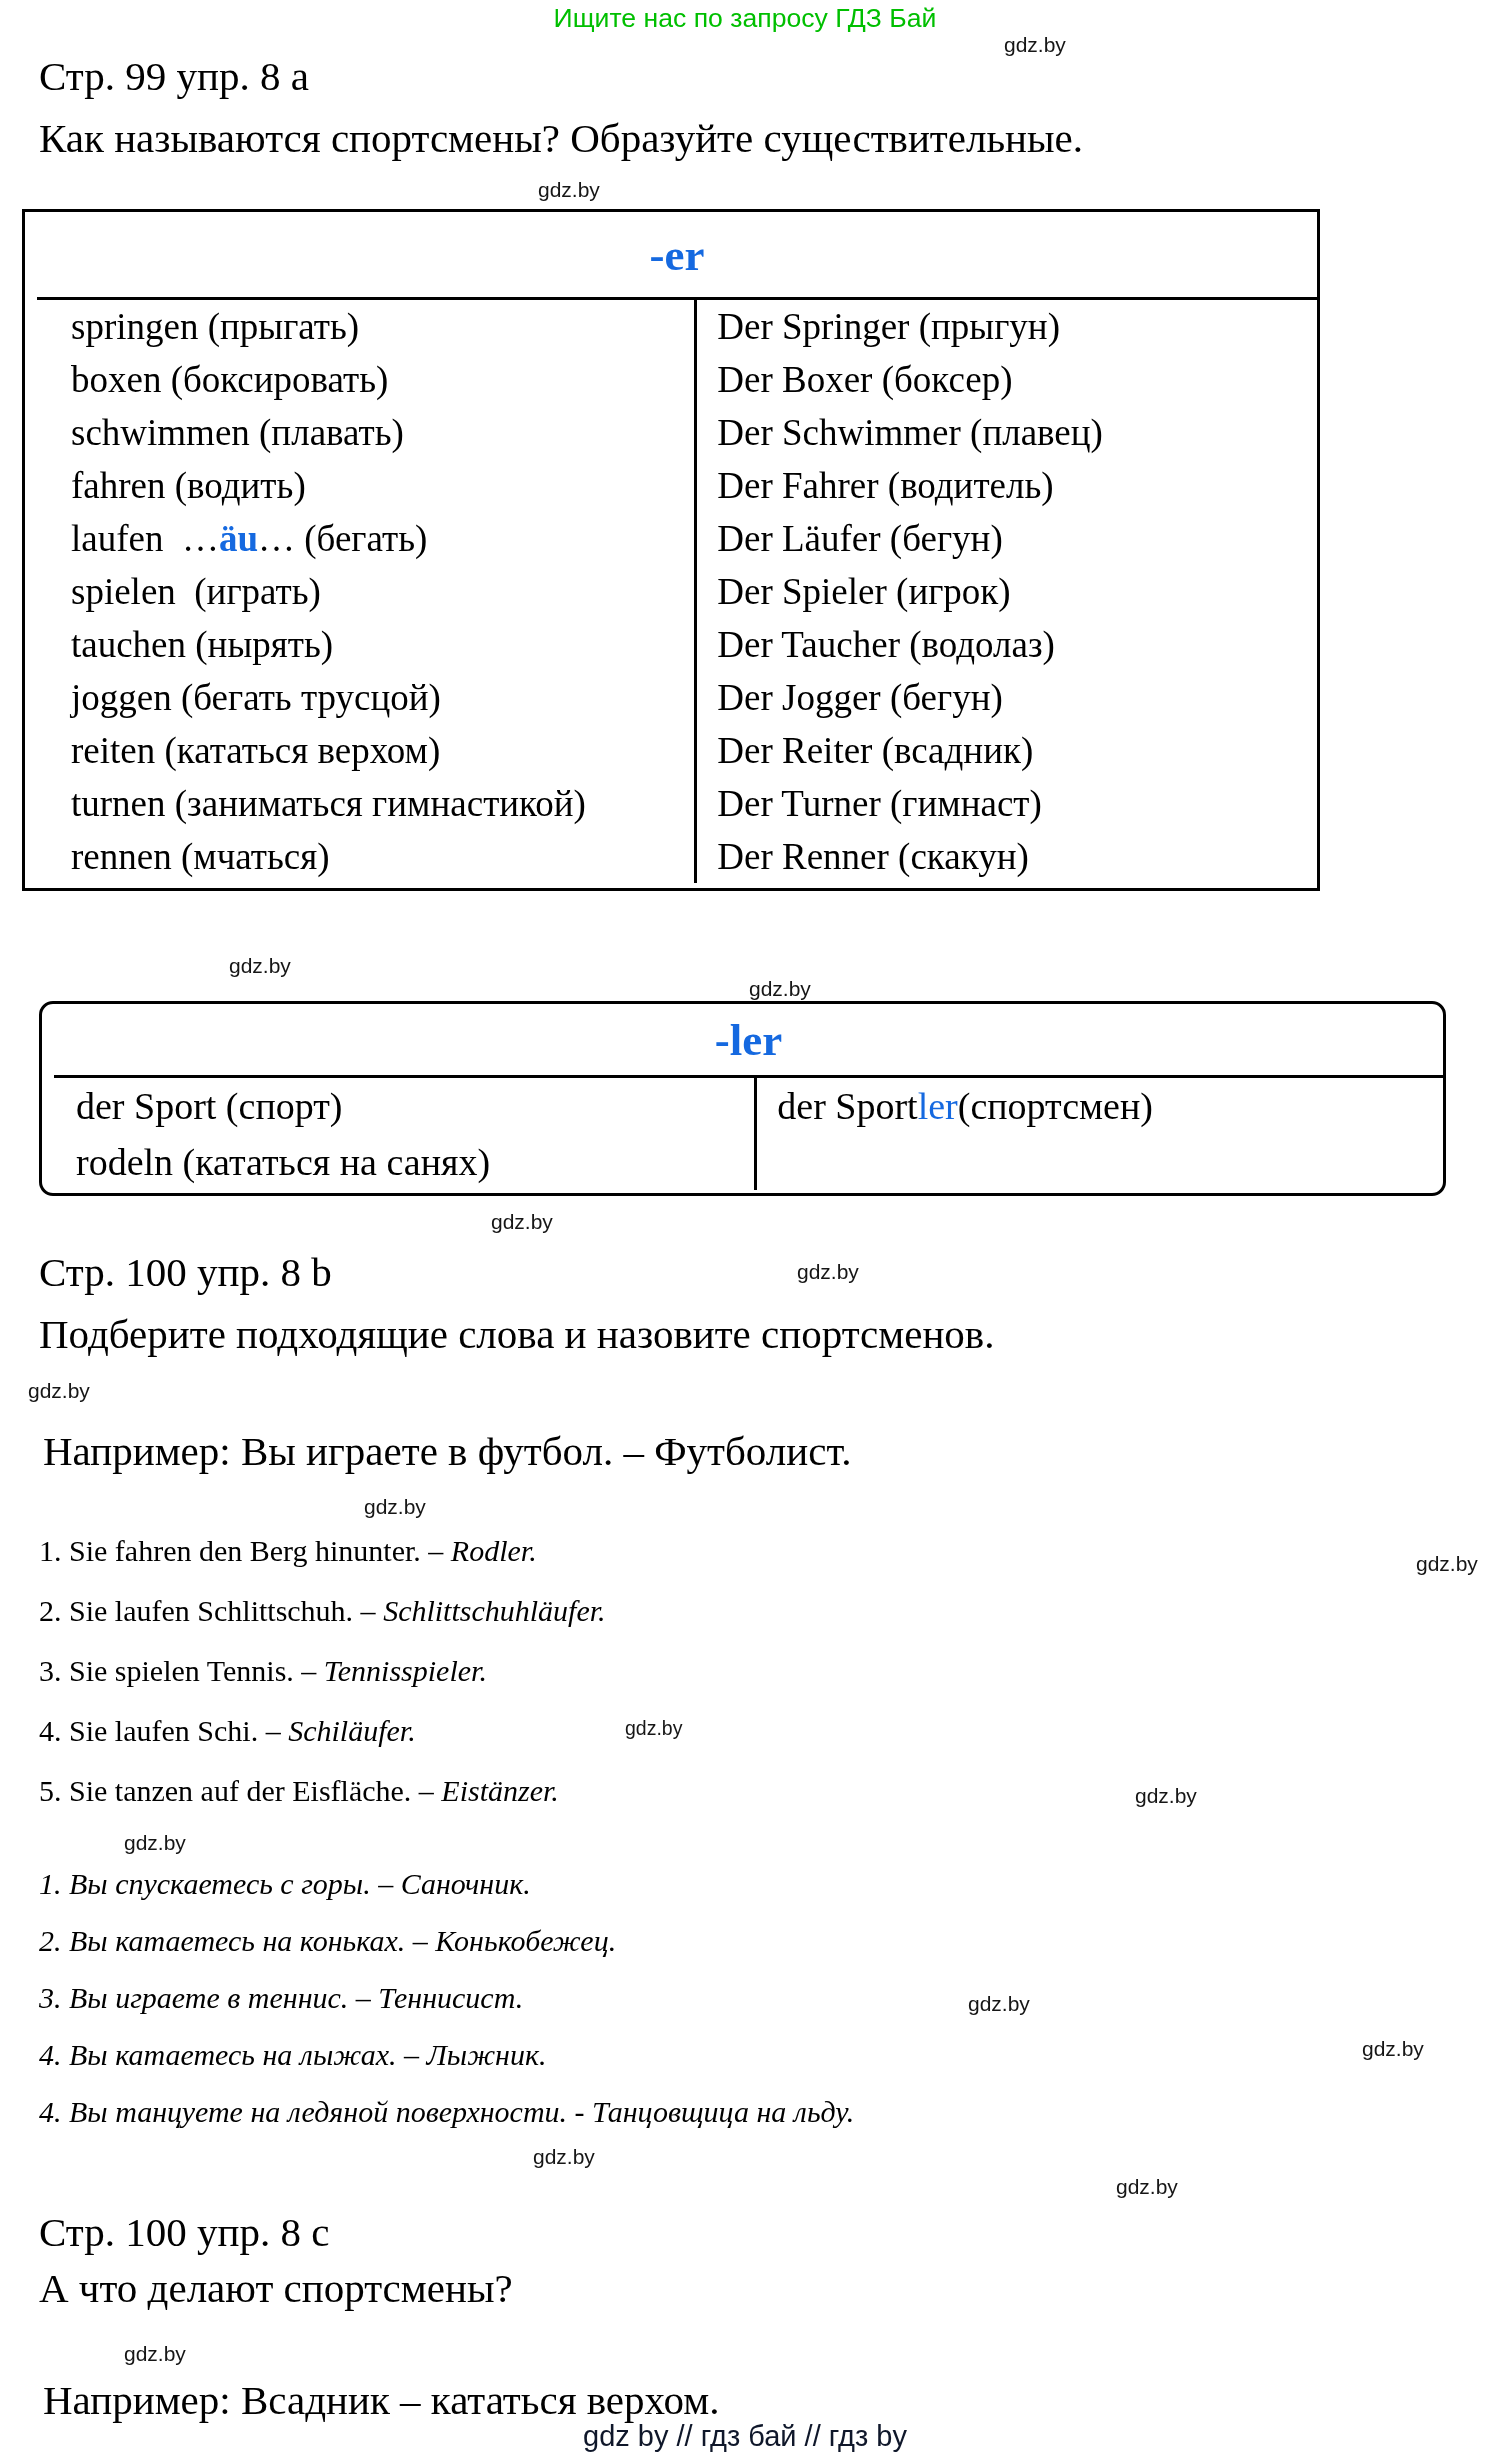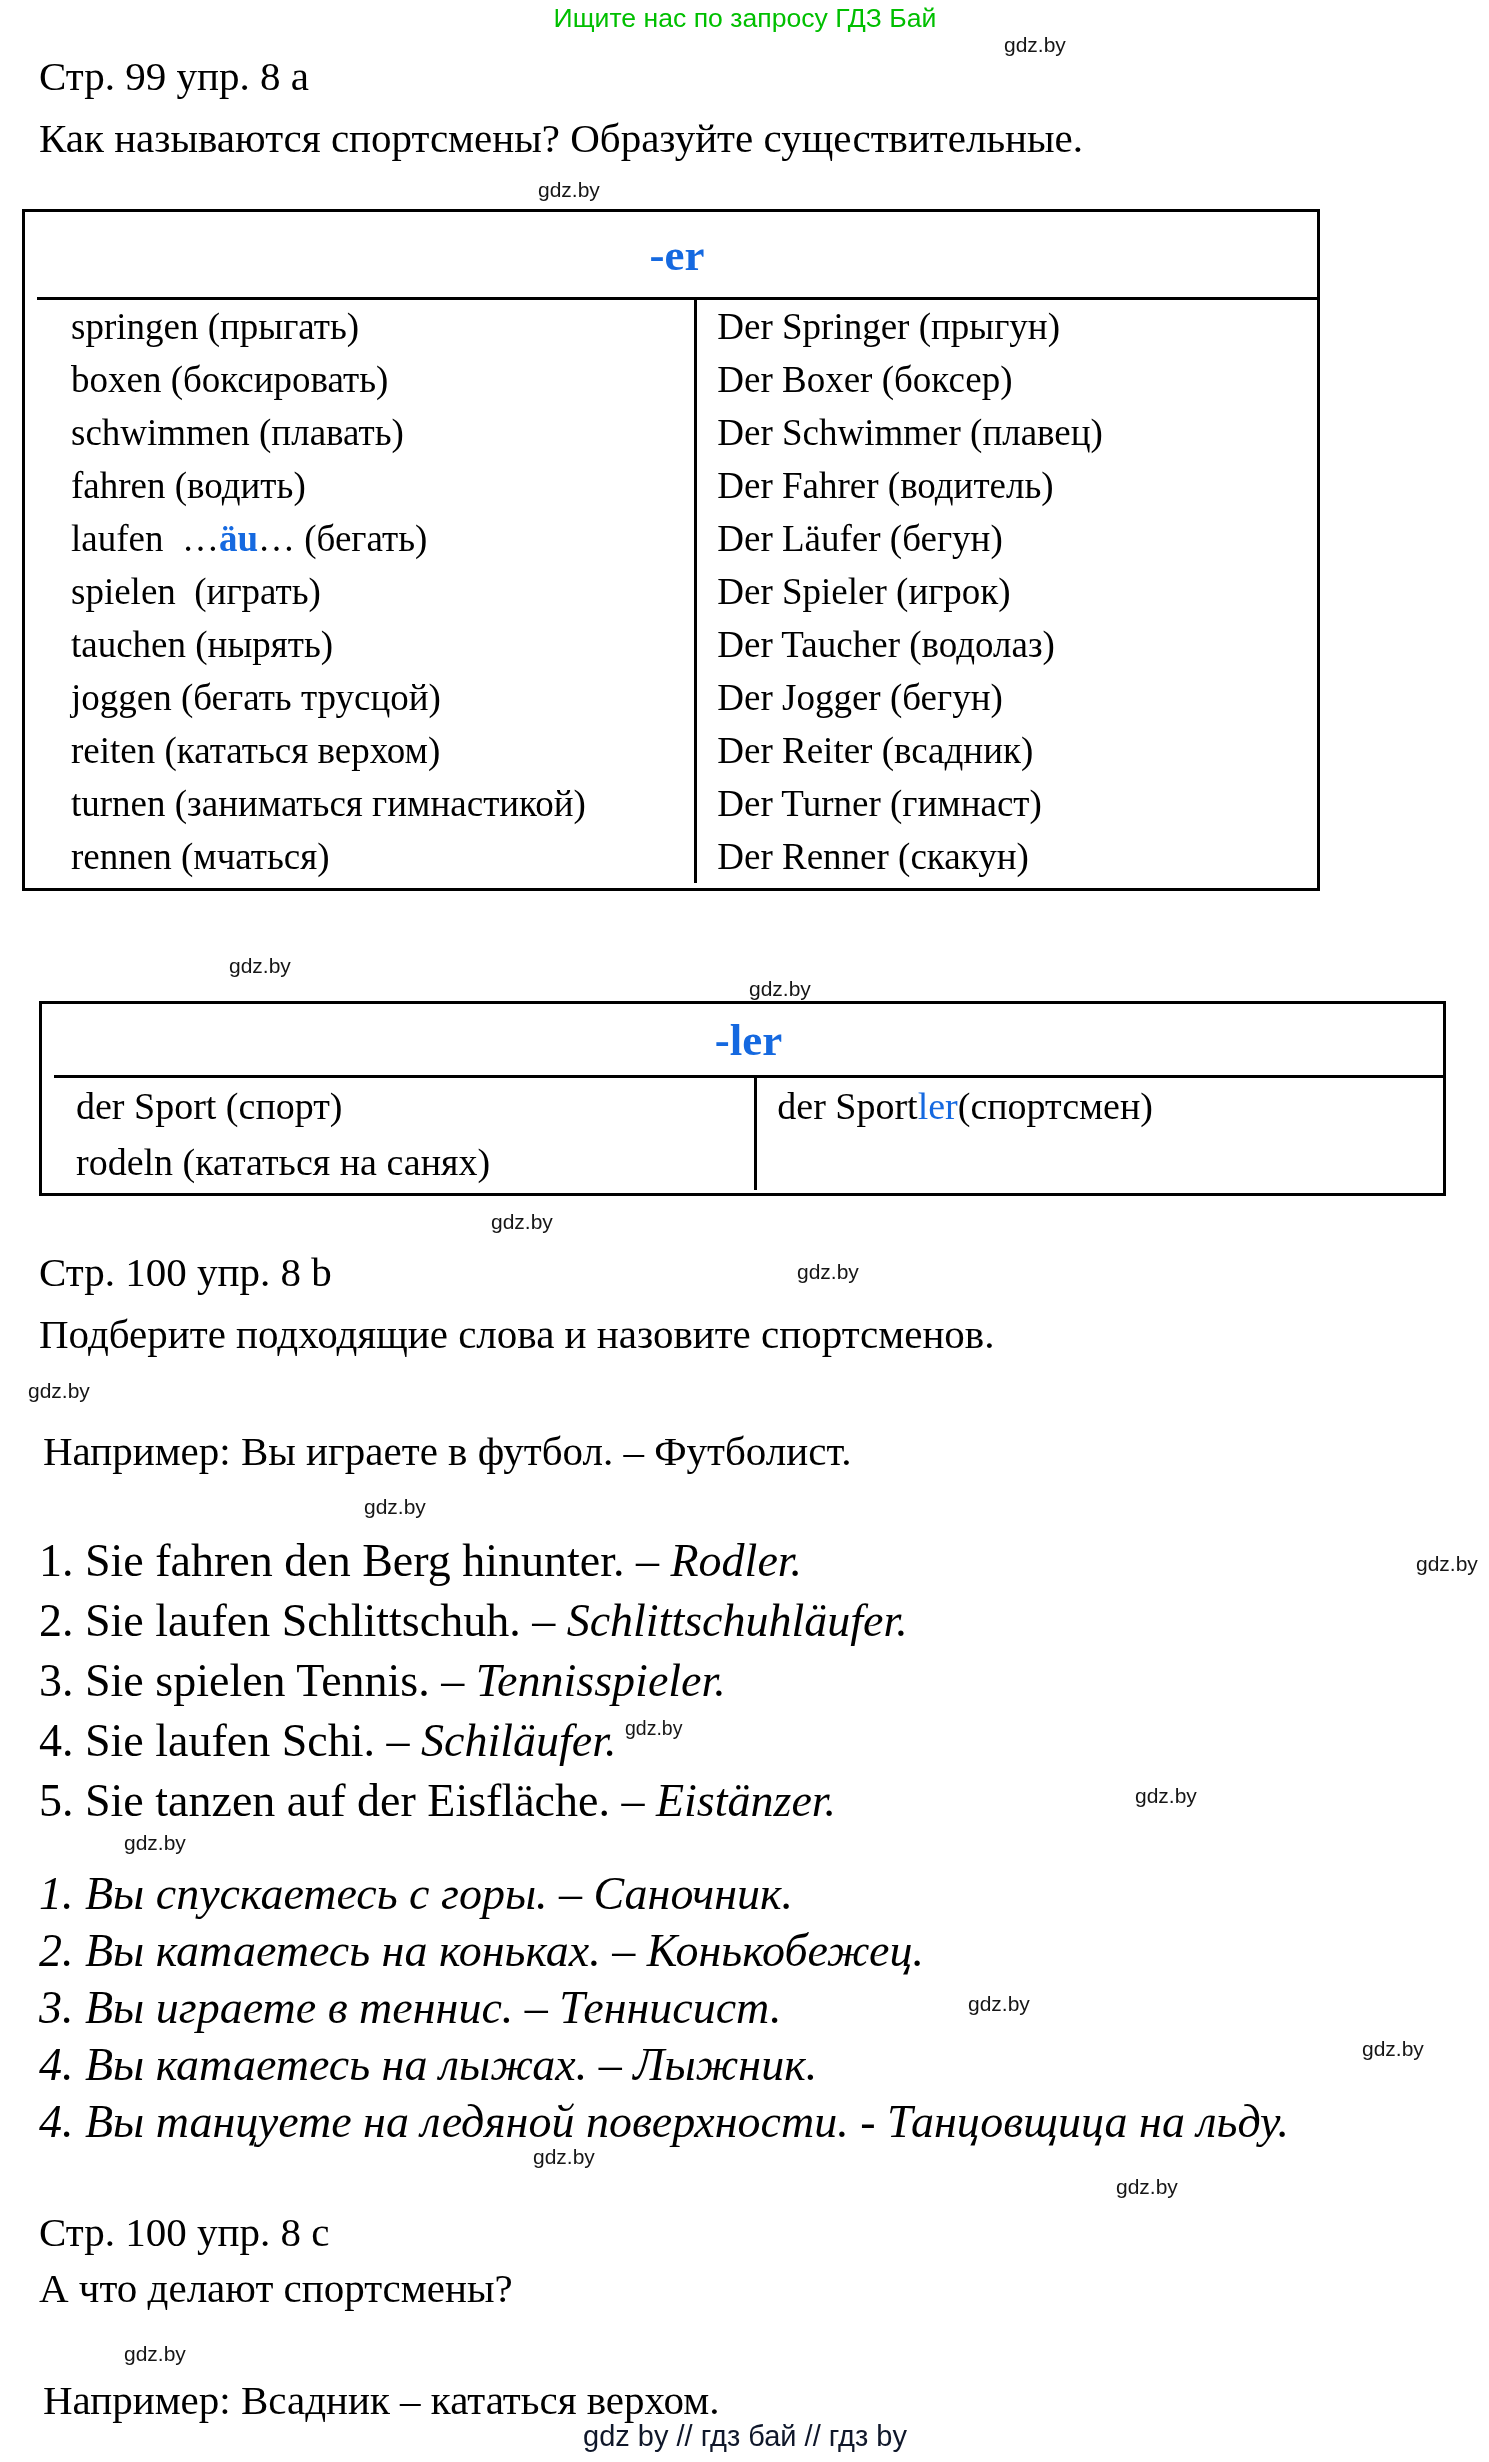--- a/index.html
+++ b/index.html
@@ -9,21 +9,21 @@
   }
   .banner {
     position:absolute; top:3.1px; left:0; width:100%; text-align:center;
     font-family:"Liberation Sans", sans-serif; font-size:26.6px; color:#00bf00;
   }
   .wm {
     position:absolute; font-family:"Liberation Sans", sans-serif;
     font-size:21px; color:#161616; white-space:nowrap;
   }
   .line { position:absolute; font-size:41px; white-space:nowrap; }
-  .list-item { position:absolute; font-size:46px; white-space:nowrap; }
+  .list-item { position:absolute; font-size:30px; white-space:nowrap; }
   .it { font-style:italic; }
   .accent { color:#1569e0; }
   .bold { font-weight:bold; }
   .tbl { position:absolute; border:3.1px solid #000; box-sizing:border-box; background:#fff;padding-left:12px; }
   .tbl-header {
     display:flex; justify-content:center; align-items:center;
     border-bottom:3.1px solid #000; font-size:45px; font-weight:bold; box-sizing:border-box;
   }
   .tbl-body { display:flex; box-sizing:border-box; }
   .col { box-sizing:border-box; }
@@ -31,21 +31,21 @@
   .row { display:flex; align-items:center; white-space:nowrap; box-sizing:border-box; }
 
   #table-er { left:22px; top:209px; width:1298px; height:682px; }
   #table-er .tbl-header { height:88px; }
   #table-er .col-l { width:660px; }
   #table-er .col-r { flex:1; }
   #table-er .row { height:53px; font-size:37px; }
   #table-er .col-l .row { padding-left:34px; }
   #table-er .col-r .row { padding-left:20.3px; }
 
-  #table-ler { left:39px; top:1001px; width:1407px; height:195px; border-width:3.9px; }
+  #table-ler { left:39px; top:1001px; width:1407px; height:195px; border-width:3.9px;border-radius:14px; }
   #table-ler .tbl-header { height:74px; }
   #table-ler .col-l { width:703px; }
   #table-ler .col-r { flex:1;text-align:right; }
   #table-ler .row { height:56px; font-size:38px; }
   #table-ler .col-l .row { padding-left:22px; }
   #table-ler .col-r .row { padding-left:20.3px; }
 
   .footer {
     position:absolute; top:2420px; left:0; width:100%; text-align:center;
     font-family:"Liberation Sans", sans-serif; font-size:29px; color:#0f172a;

